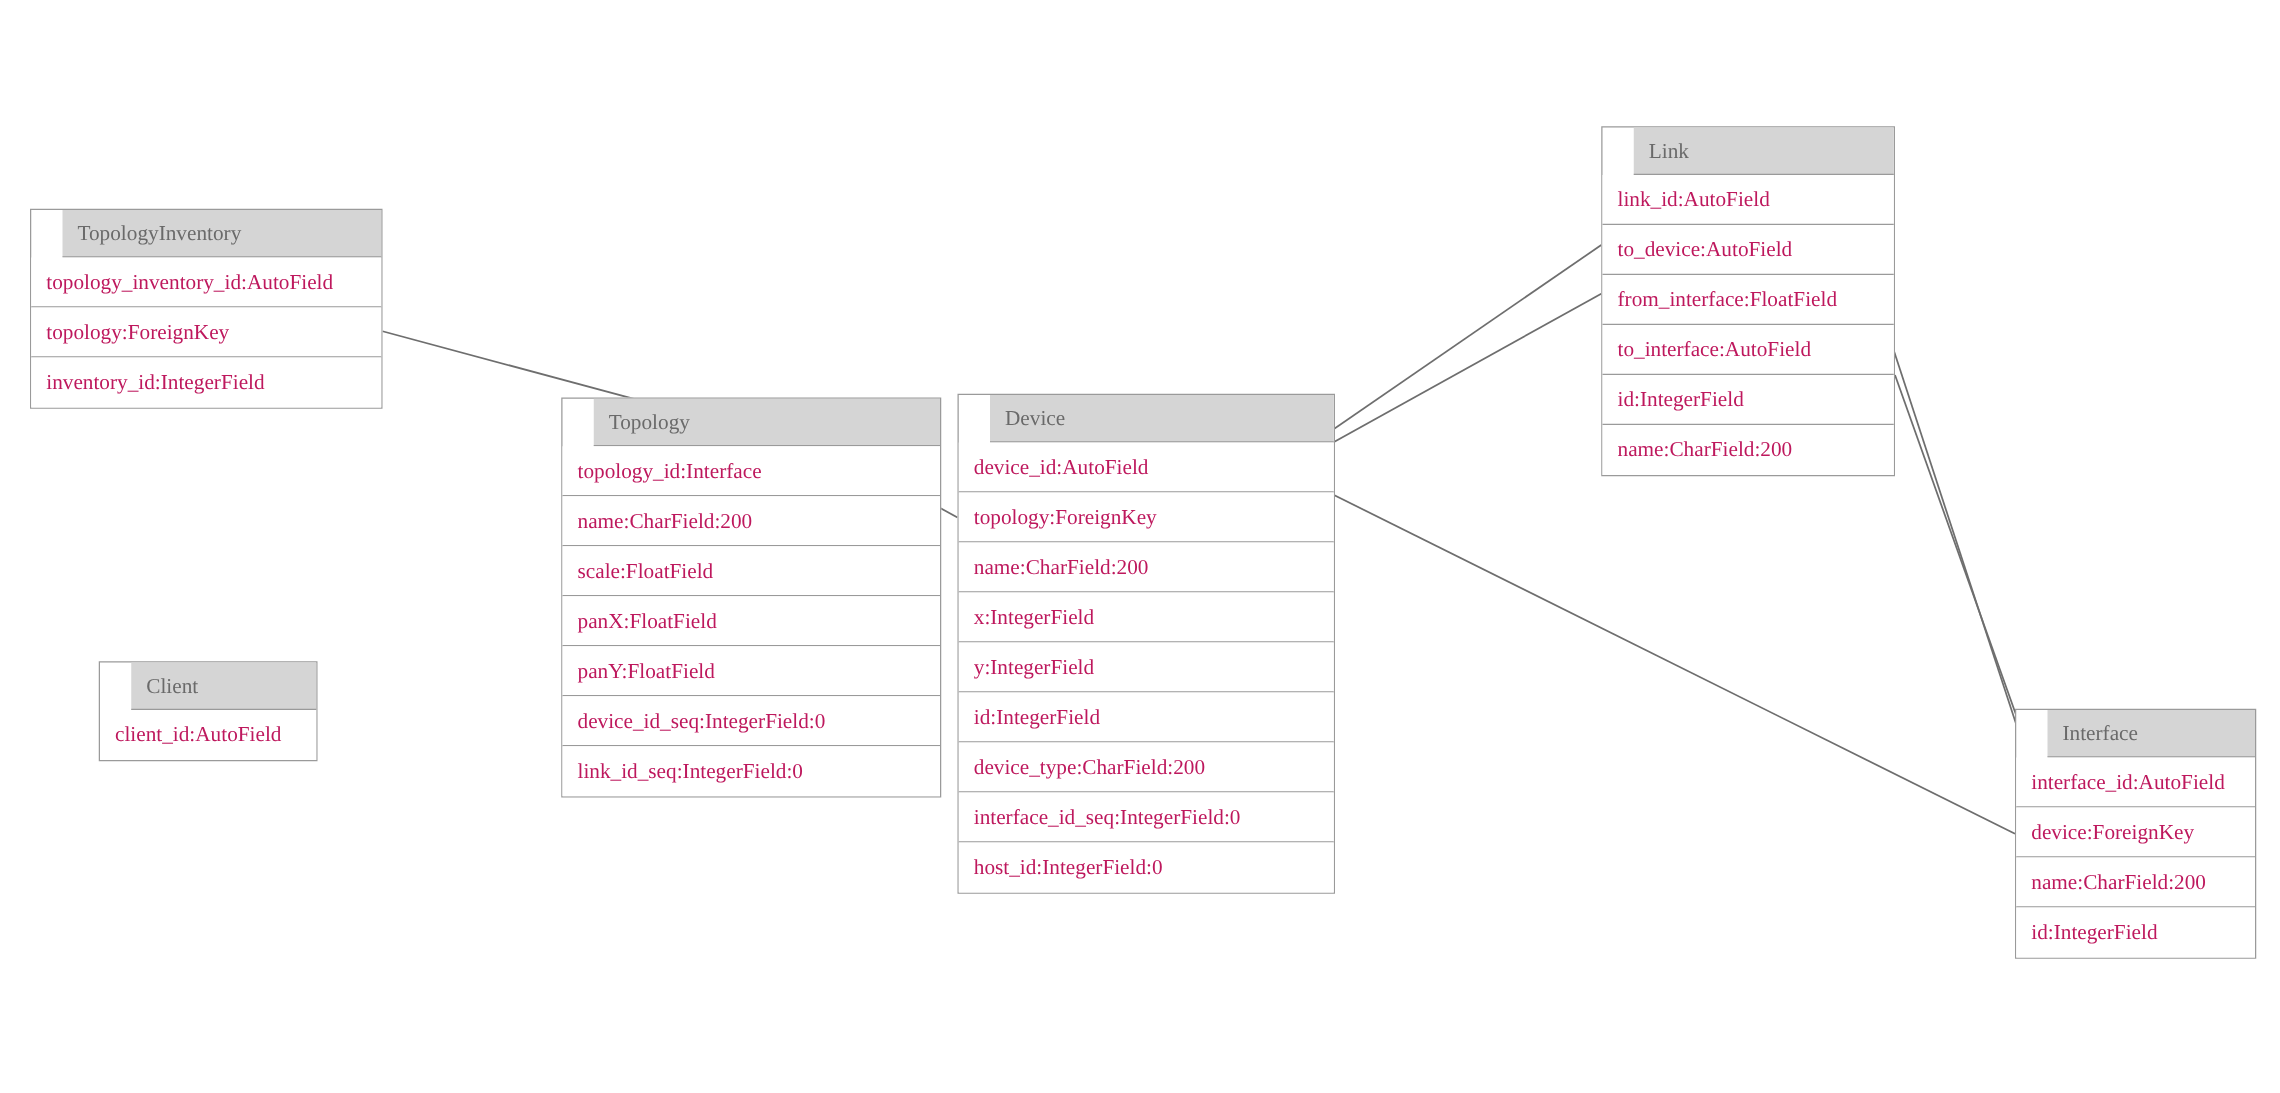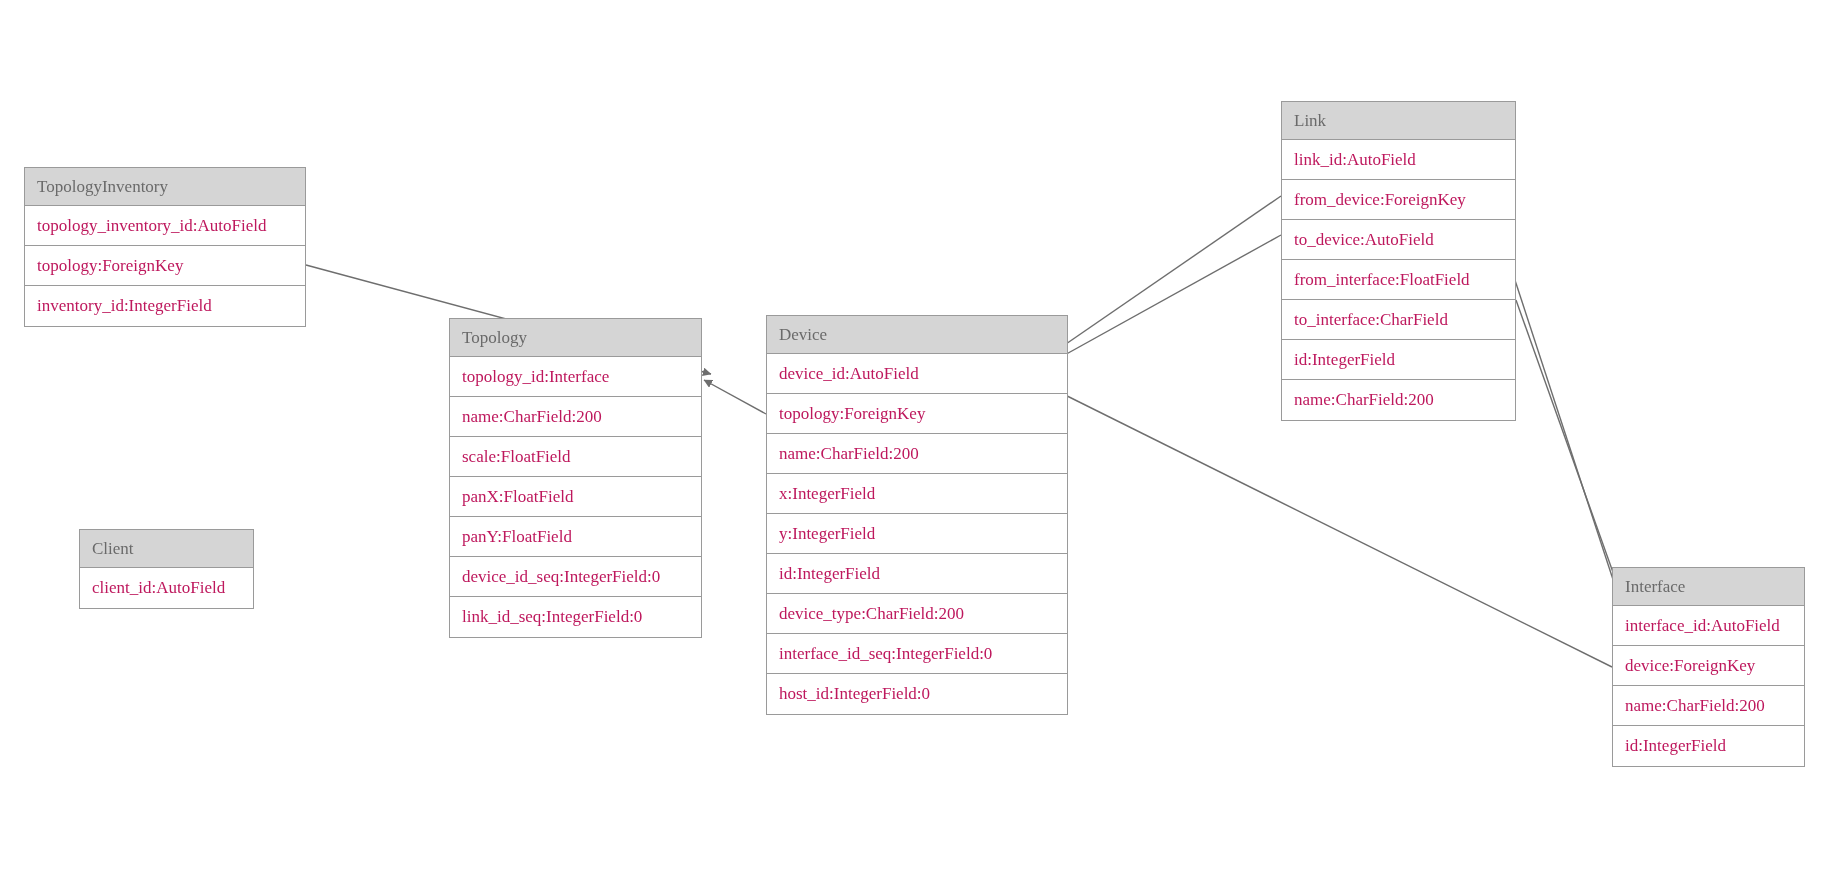--- a/index.html
+++ b/index.html
@@ -36,20 +36,21 @@
     box-sizing: border-box;
     height: 38px;
     line-height: 38px;
     background: #d5d5d5;
     border-bottom: 1px solid #9a9a9a;
     color: #6a6a6a;
     font-size: 17px;
     padding: 0 0 10px 12px;
     white-space: nowrap;
     overflow: hidden;
+    margin-left: 25px;
   }
   .entity-field {
     box-sizing: border-box;
     height: 40px;
     line-height: 40px;
     border-bottom: 1px solid #9a9a9a;
     color: #be185d;
     font-size: 17px;
     padding: 0 10px 0 12px;
     white-space: nowrap;
@@ -86,21 +87,21 @@
       <div class="entity" style="left: 24px; top: 167px; width: 282px; font-family: Liberation Serif, serif;">
         <div class="entity-title">TopologyInventory</div>
         <div class="entity-field">topology_inventory_id:AutoField</div>
         <div class="entity-field">topology:ForeignKey</div>
         <div class="entity-field">inventory_id:IntegerField</div>
       </div>
       <div class="entity" style="left: 79px; top: 529px; width: 175px;">
         <div class="entity-title">Client</div>
         <div class="entity-field">client_id:AutoField</div>
       </div>
-      <div class="entity" style="left: 449px; top: 318px; width: 253px;">
+      <div class="entity" style="left: 449px; top: 318px; width: 304px;">
         <div class="entity-title">Topology</div>
         <div class="entity-field">topology_id:Interface</div>
         <div class="entity-field">name:CharField:200</div>
         <div class="entity-field">scale:FloatField</div>
         <div class="entity-field">panX:FloatField</div>
         <div class="entity-field">panY:FloatField</div>
         <div class="entity-field">device_id_seq:IntegerField:0</div>
         <div class="entity-field">link_id_seq:IntegerField:0</div>
       </div>
       <div class="entity" style="left: 766px; top: 315px; width: 302px;">
@@ -111,24 +112,23 @@
         <div class="entity-field">x:IntegerField</div>
         <div class="entity-field">y:IntegerField</div>
         <div class="entity-field">id:IntegerField</div>
         <div class="entity-field">device_type:CharField:200</div>
         <div class="entity-field">interface_id_seq:IntegerField:0</div>
         <div class="entity-field">host_id:IntegerField:0</div>
       </div>
       <div class="entity" style="left: 1281px; top: 101px; width: 235px;">
         <div class="entity-title">Link</div>
         <div class="entity-field">link_id:AutoField</div>
-        <div class="entity-field">from_device:ForeignKey</div>
         <div class="entity-field">to_device:AutoField</div>
         <div class="entity-field">from_interface:FloatField</div>
-        <div class="entity-field">to_interface:CharField</div>
+        <div class="entity-field">to_interface:AutoField</div>
         <div class="entity-field">id:IntegerField</div>
         <div class="entity-field">name:CharField:200</div>
       </div>
       <div class="entity" style="left: 1612px; top: 567px; width: 193px;">
         <div class="entity-title">Interface</div>
         <div class="entity-field">interface_id:AutoField</div>
         <div class="entity-field">device:ForeignKey</div>
         <div class="entity-field">name:CharField:200</div>
         <div class="entity-field">id:IntegerField</div>
       </div>

